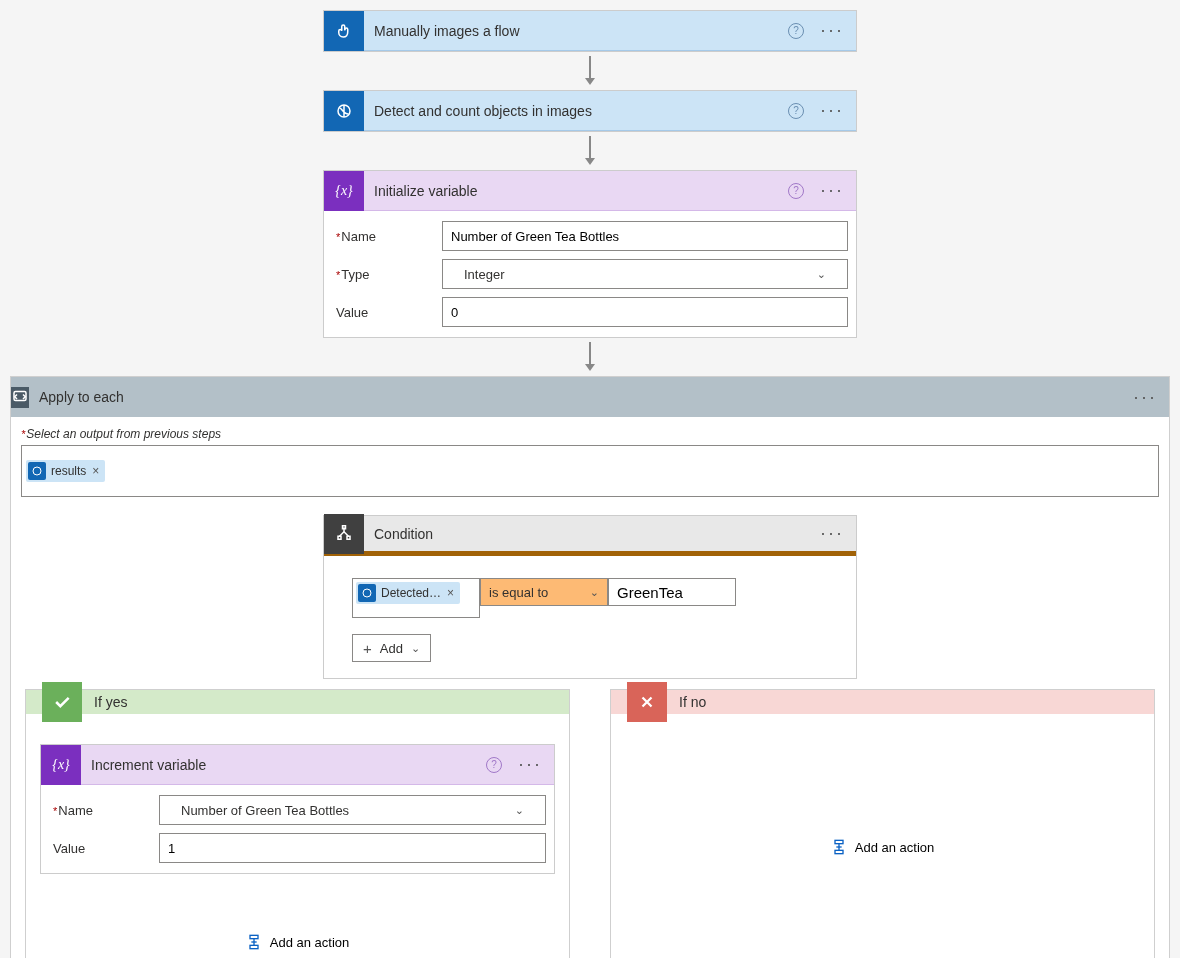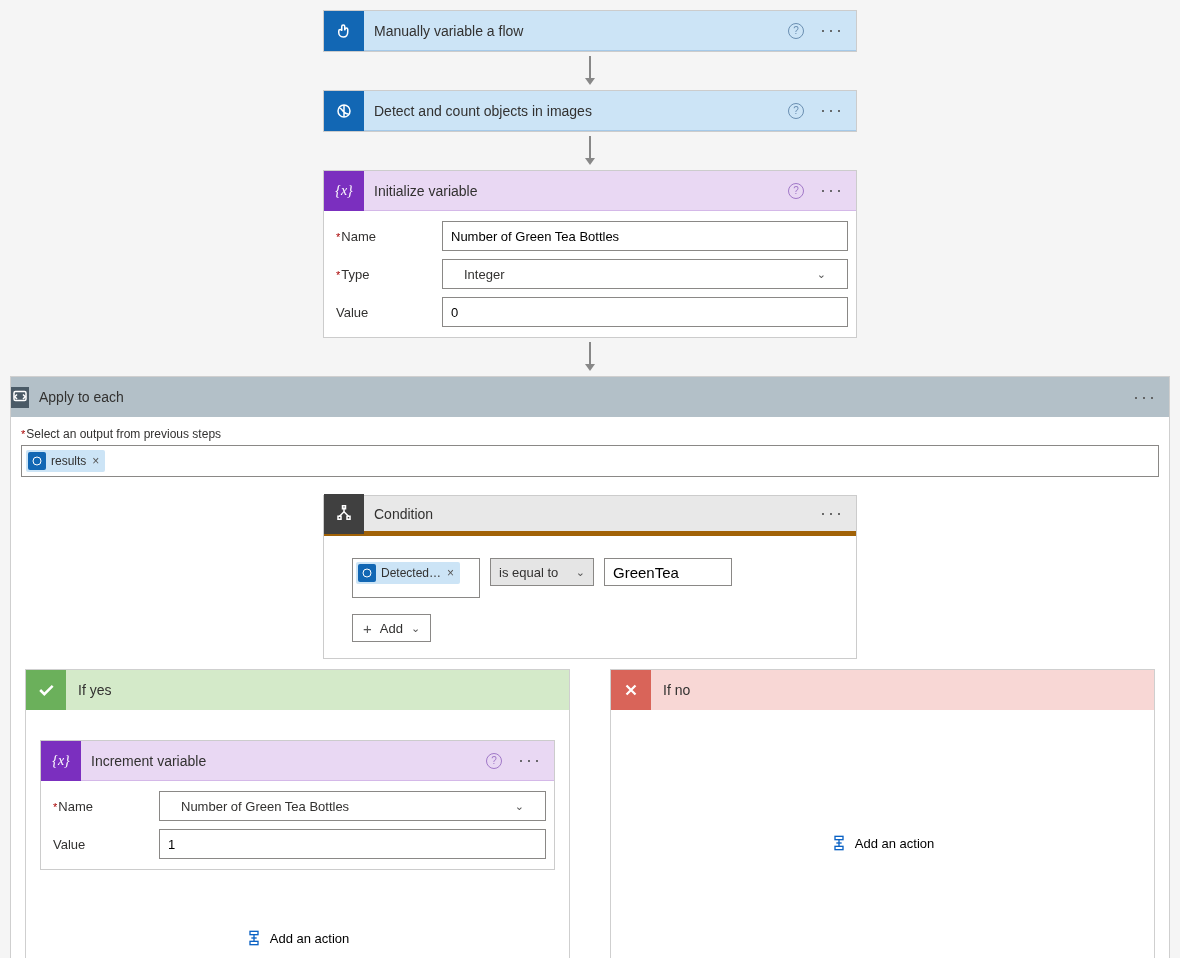--- a/index.html
+++ b/index.html
@@ -117,27 +117,28 @@
     height: 40px;
     background: #b3c0c8;
     padding-right: 12px;
   }
   .apply-body {
     padding: 10px 10px 14px 10px;
   }
   .sub-label {
     font-size: 12px;
     margin-bottom: 4px;
+    font-style: italic;
   }
   .token-box {
     border: 1px solid #8a8886;
     min-height: 30px;
     display: flex;
     align-items: center;
-    padding: 4px 4px;
+    padding: 14px 4px;
     margin-bottom: 18px;
   }
   .token {
     display: inline-flex;
     align-items: center;
     background: #cce4f6;
     border-radius: 2px;
     padding: 2px 6px 2px 2px;
     font-size: 12px;
   }
@@ -146,32 +147,32 @@
     display: inline-flex; align-items: center; justify-content: center;
     margin-right: 5px;
   }
   .token .tk-x { margin-left: 6px; color: #555; cursor: pointer; }
 
   
   .condition-inner {
     padding: 22px 28px 16px 28px;
     background: #fff;
   }
-  .cond-row { display: flex; gap: 10px; margin-bottom: 16px; }
+  .cond-row { display: flex; gap: 0; margin-bottom: 16px; }
   .cond-token-box {
     width: 128px; height: 40px;
     border: 1px solid #8a8886;
     display: flex; align-items: flex-start;
     padding: 3px;
   }
   .cond-select {
-    width: 104px; height: 28px;
+    width: 128px; height: 28px;
     border: 1px solid #8a8886;
     display: flex; align-items: center; justify-content: space-between;
-    padding: 0 8px; font-size: 13px; background: #e5e5e5; cursor: pointer;
+    padding: 0 8px; font-size: 13px; background: #fdba74; cursor: pointer;
   }
   .cond-input {
     width: 128px; height: 28px;
     border: 1px solid #8a8886;
     padding: 0 8px; font-size: 15px; font-family: inherit;
   }
   .add-btn {
     display: inline-flex; align-items: center;
     height: 28px; border: 1px solid #8a8886;
     padding: 0 10px; background: #fff; cursor: pointer;
@@ -190,22 +191,23 @@
     flex: 1;
     background: #fff;
     border: 1px solid #cfcfcf;
     min-height: 150px;
     display: flex;
     flex-direction: column;
   }
   .branch-header {
     display: flex;
     align-items: center;
-    height: 40px;
+    height: 24px;
     padding-right: 12px;
+    padding-left: 16px;
   }
   .branch-header .bh-icon {
     width: 40px; height: 40px;
     display: inline-flex; align-items: center; justify-content: center;
   }
   .bh-yes { background: #d4eac9; }
   .bh-no { background: #f8d7d5; }
   .ic-yes { background: #6bb05b; }
   .ic-no { background: #d96459; }
   .branch-header .title { flex: 1; padding-left: 12px; font-size: 14px; }
@@ -237,21 +239,21 @@
 <div class="canvas">
 
   <div class="card">
     <div class="card-header header-blue">
       <span class="icon-box icon-blue">
         <svg width="18" height="18" viewBox="0 0 24 24" fill="none" stroke="#fff" stroke-width="2">
             <path d="M9 11V6a2 2 0 1 1 4 0v5"></path>
             <path d="M13 11v-1a2 2 0 1 1 4 0v3c0 4-2 7-6 7s-6-3-6-6v-2a2 2 0 1 1 4 0"></path>
           </svg>
       </span>
-      <span class="title">Manually variable a flow</span>
+      <span class="title">Manually images a flow</span>
       <span class="help-icon">?</span>
       <span class="more-icon">···</span>
     </div>
   </div>
 
   <div class="arrow-down">
     <svg width="16" height="30">
         <line x1="8" y1="0" x2="8" y2="23" stroke="#888" stroke-width="2"></line>
         <polygon points="3,22 13,22 8,29" fill="#888"></polygon>
       </svg>

